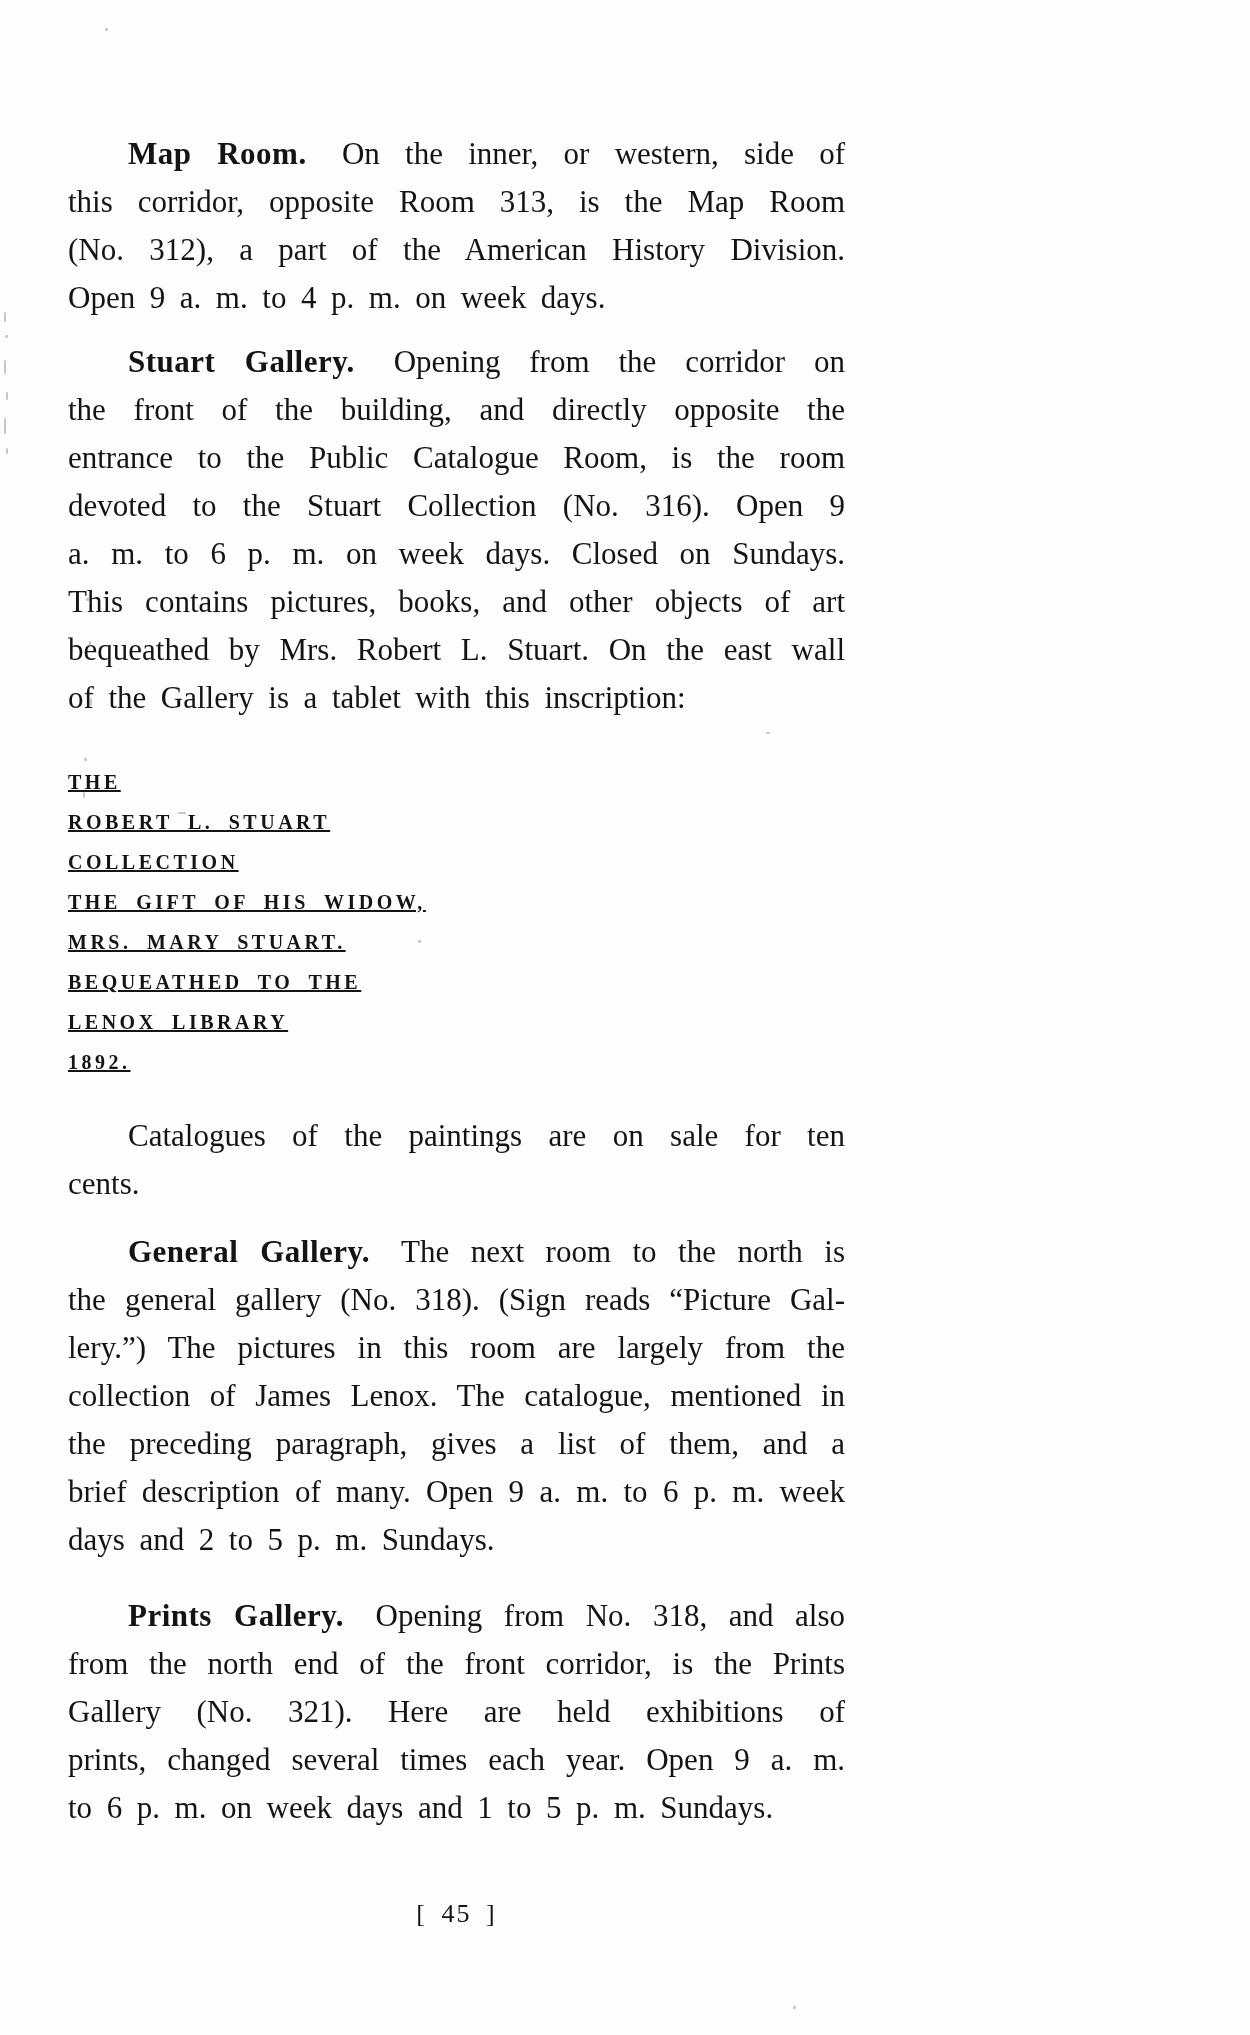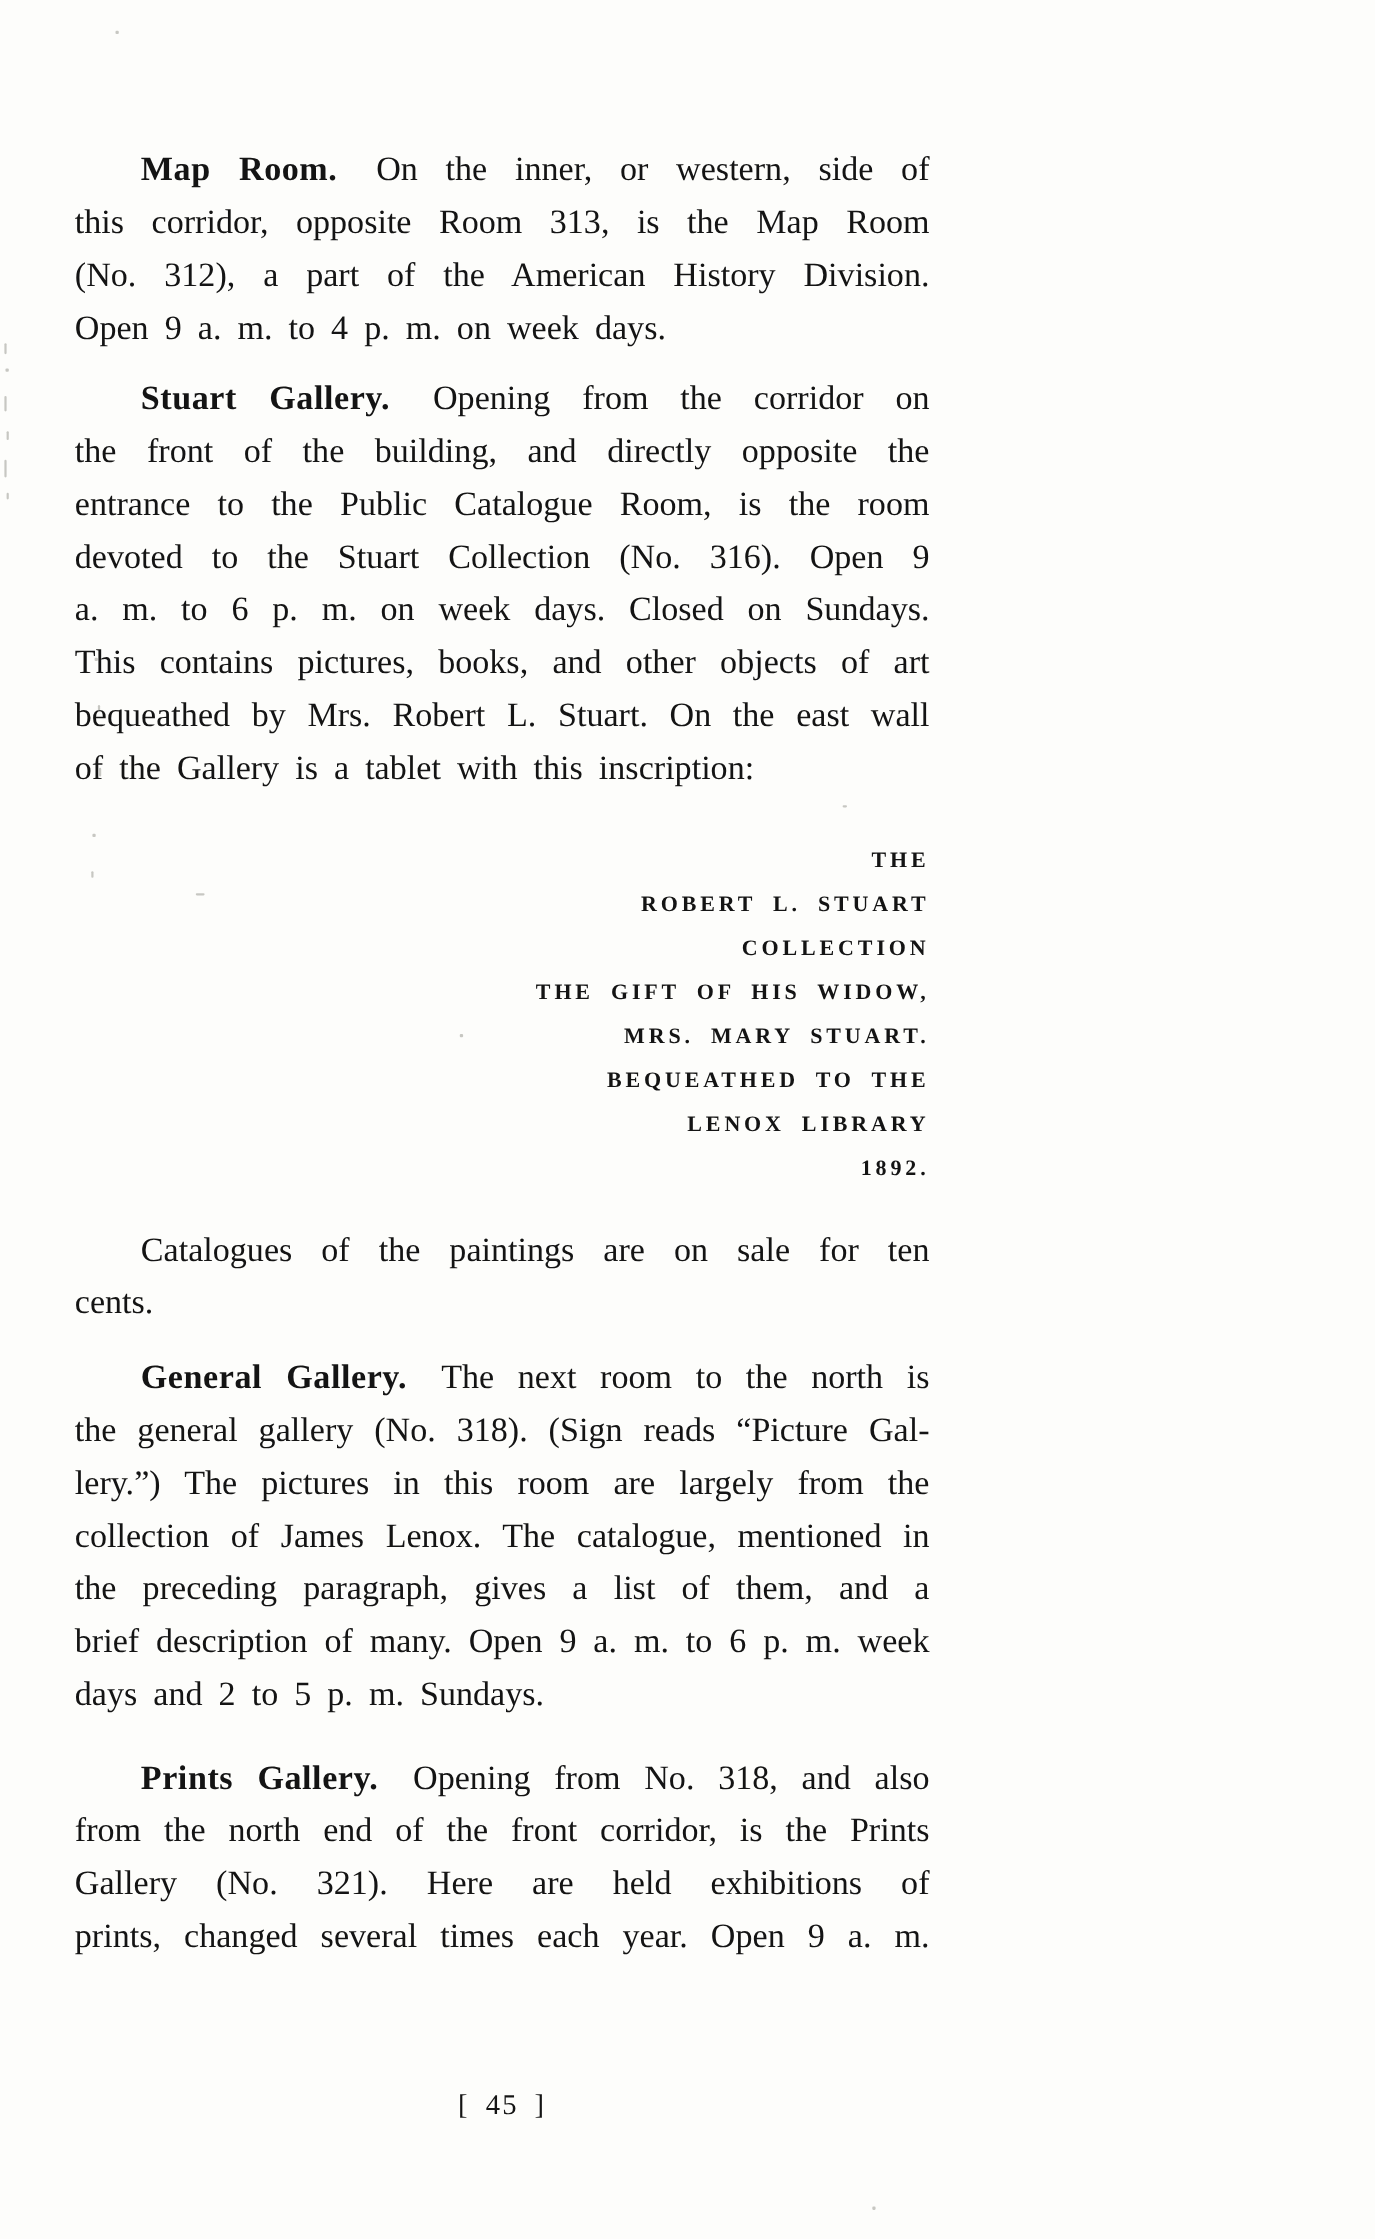--- a/index.html
+++ b/index.html
@@ -42,21 +42,22 @@
     text-align:left;
     text-align-last:left;
     word-spacing:0.22em;
   }
   .lead{
     font-weight:700;
     letter-spacing:0.5px;
     margin-right:10px;
   }
   .inscription{
-    text-align:right;
+    text-align:left;
+    text-decoration:underline;
   }
   .insc-line{
     font-size:20px;
     line-height:40px;
     font-weight:700;
     letter-spacing:3.5px;
     word-spacing:7px;
   }
   .footer{
     margin-top:32px;
@@ -117,20 +118,21 @@
         <div class="line"><span>collection of James Lenox. The catalogue, mentioned in</span></div>
         <div class="line"><span>the preceding paragraph, gives a list of them, and a</span></div>
         <div class="line"><span>brief description of many. Open 9 a. m. to 6 p. m. week</span></div>
         <div class="line last"><span>days and 2 to 5 p. m. Sundays.</span></div>
       </div>
       <div class="block block-5 paragraph">
         <div class="line indent"><span class="lead">Prints Gallery.</span> <span>Opening from No. 318, and also</span></div>
         <div class="line"><span>from the north end of the front corridor, is the Prints</span></div>
         <div class="line"><span>Gallery (No. 321). Here are held exhibitions of</span></div>
         <div class="line"><span>prints, changed several times each year. Open 9 a. m.</span></div>
+        <div class="line last"><span>to 6 p. m. on week days and 1 to 5 p. m. Sundays.</span></div>
       </div>
     </main>
 
   <div class="footer" style="position:absolute;left:68px;top:1864px;width:777px;">[ 45 ]</div>
 
   <div class="artifact" style="left:105px;top:28px;width:3px;height:3px;"></div>
   <div class="artifact" style="left:4px;top:312px;width:2px;height:10px;"></div>
   <div class="artifact" style="left:5px;top:335px;width:3px;height:3px;"></div>
   <div class="artifact" style="left:4px;top:360px;width:2px;height:14px;"></div>
   <div class="artifact" style="left:6px;top:392px;width:2px;height:8px;"></div>

